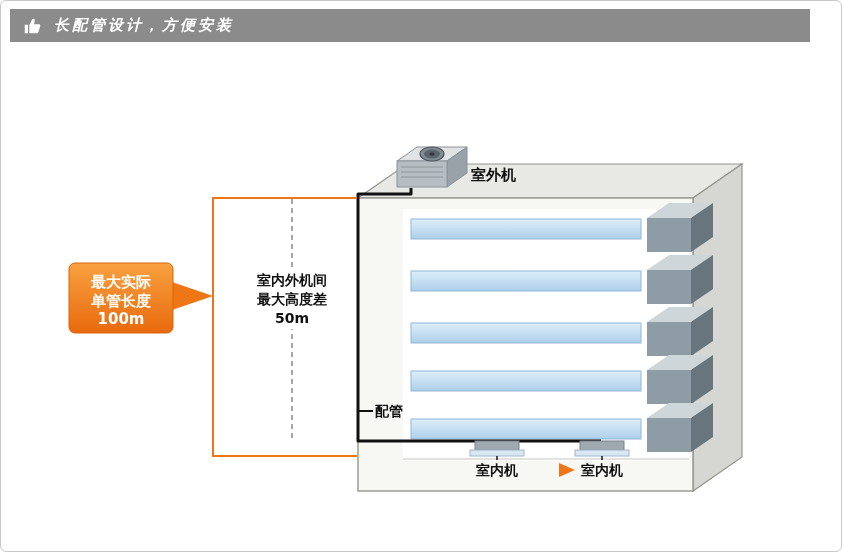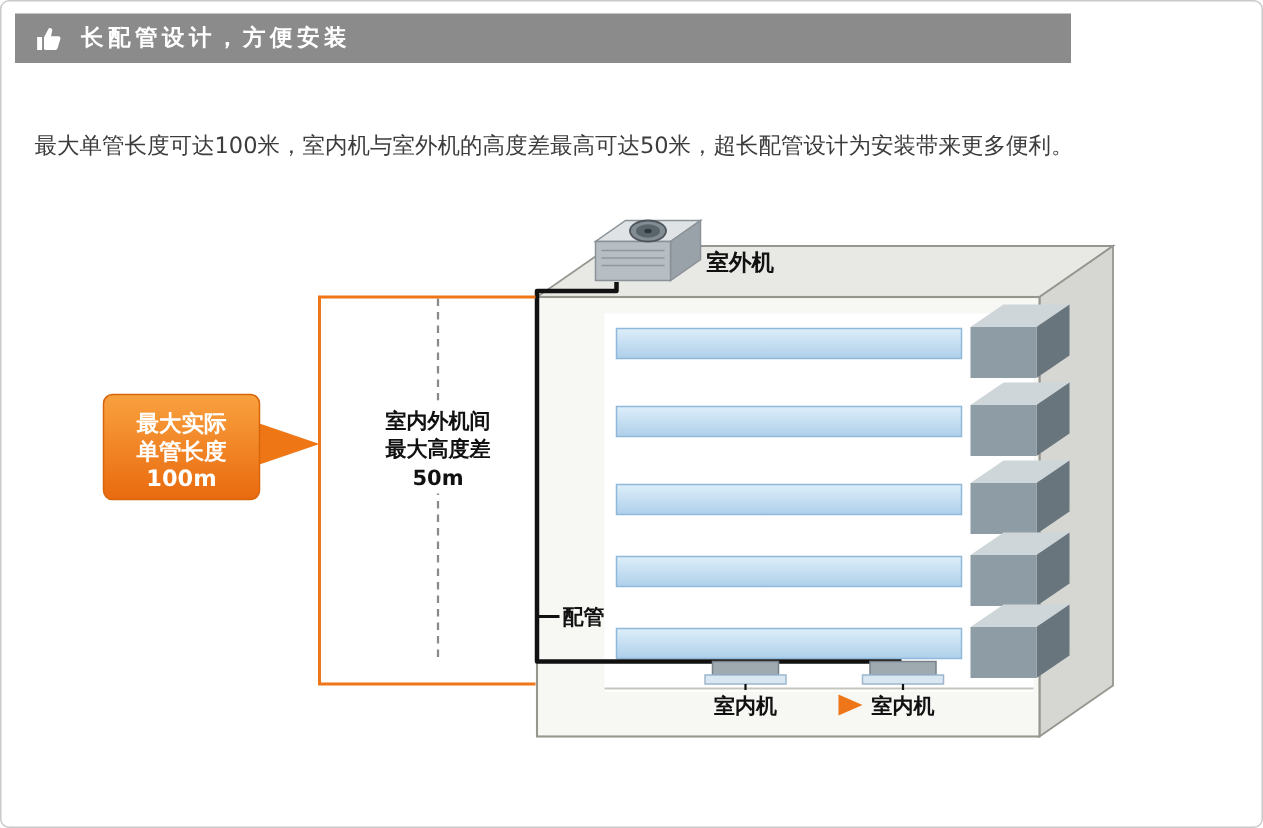--- a/index.html
+++ b/index.html
@@ -2,22 +2,22 @@
 <html><head>
 <meta charset="utf-8">
 <style>
   html,body { margin:0; padding:0; background:#fff; }
   .page {
     position:relative; width:842px; height:552px; box-sizing:border-box;
     background:#ffffff; border:1px solid #c9c9c9; border-radius:6px;
     overflow:hidden; font-family:"DejaVu Sans", sans-serif;
   }
   .header {
-    position:absolute; left:9px; top:8px; width:704px; height:33px;
-    background:#8b8b8b; display:flex; align-items:center;
+    position:absolute; left:9px; top:8px; width:800px; height:33px;
+    background:#8b8b8b; display:flex; align-items:center;font-style:italic;
   }
   .header .icon { width:22px; height:22px; margin:0 10px 0 12px; flex:0 0 auto; }
   .header .title {
     color:#ffffff; font-size:15px; font-weight:bold; letter-spacing:3px;
   }
   .intro {
     position:absolute; left:22px; top:86px; width:800px;
     font-size:15px; color:#3c3c3c; line-height:1.4;
   }
   svg.diagram { position:absolute; left:0; top:0; }
@@ -137,15 +137,14 @@
     <text x="601" y="474" font-size="14" font-weight="600" fill="#111111" text-anchor="middle">室内机</text>
   </svg>
 
   <div class="header">
     <svg class="icon" viewBox="0 0 24 24">
       <path fill="#ffffff" d="M3 10.5h3.6V20H3z M8 19.4V10.8l3.1-5.9c.2-.5.7-.9 1.3-.9.9 0 1.6.7 1.6 1.6 0 .1 0 .3-.1.4L13.2 10h5.3c.8 0 1.5.7 1.5 1.5 0 .2 0 .3-.1.5l-2 6.5c-.2.9-1 1.5-1.9 1.5H9.6c-.6 0-1.2-.2-1.6-.6z"></path>
     </svg>
     <span class="title">长配管设计，方便安装</span>
   </div>
 
-  <div class="intro">最大单管长度可达100米，室内机与室外机的高度差最高可达50米，超长配管设计为安装带来更多便利。</div>
 
 </div>
 
 </body></html>

